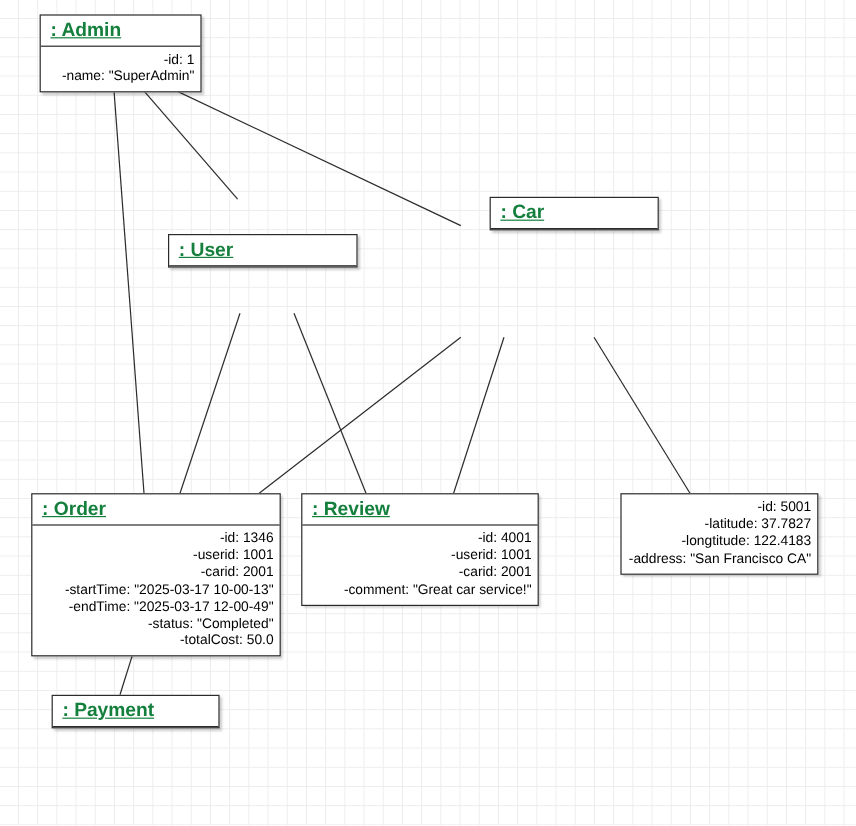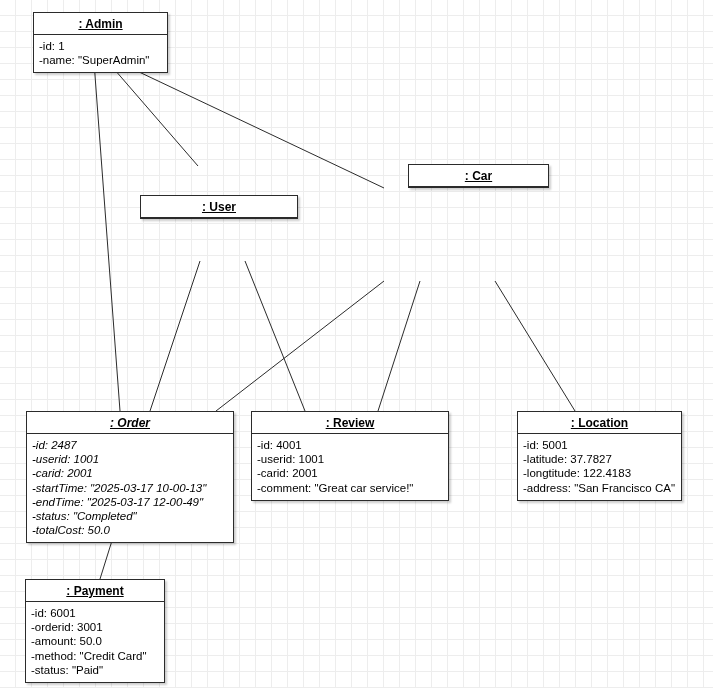--- a/index.html
+++ b/index.html
@@ -34,39 +34,39 @@
   }
   .obj-box {
     position: absolute;
     box-sizing: border-box;
     background: #ffffff;
     border: 1px solid #2b2b2b;
     box-shadow: 2px 2px 2px rgba(0, 0, 0, 0.20);
     z-index: 5;
   }
   .obj-title {
-    text-align: center;
-    font-size: 12px;
+    font-size: 16px;
     font-weight: bold;
-    color: #000000;
+    color: #15803d;
     padding: 4px 8px 3px 8px;
     border-bottom: 1px solid #2b2b2b;
     white-space: nowrap;
   }
   .obj-title span {
     text-decoration: underline;
   }
   .obj-attrs {
     padding: 4px 5px 5px 5px;
   }
   .attr-line {
     font-size: 11.5px;
     color: #000000;
     line-height: 14.2px;
     white-space: nowrap;
+    text-align: right;
   }
 </style>
 </head>
 <body>
 
 <div id="canvas">
   <svg id="edges" viewBox="0 0 713 688" width="713" height="688">
       <line x1="94" y1="62" x2="120" y2="411" stroke="#2b2b2b" stroke-width="1"></line>
       <line x1="108" y1="62" x2="198" y2="166" stroke="#2b2b2b" stroke-width="1"></line>
       <line x1="118" y1="62" x2="384" y2="188" stroke="#2b2b2b" stroke-width="1"></line>
@@ -84,54 +84,46 @@
           <div class="attr-line">-id: 1</div>
           <div class="attr-line">-name: "SuperAdmin"</div>
         </div>
       </div>
       <div class="obj-box" style="left: 140px; top: 166px; width: 158px; margin-top: 29px;">
         <div class="obj-title"><span>: User</span></div>
       </div>
       <div class="obj-box" style="left: 384px; top: 164px; width: 141px; margin-left: 24px;">
         <div class="obj-title"><span>: Car</span></div>
       </div>
-      <div class="obj-box" style="left: 26px; top: 411px; width: 208px; font-style: italic;">
+      <div class="obj-box" style="left: 26px; top: 411px; width: 208px;">
         <div class="obj-title"><span>: Order</span></div>
         <div class="obj-attrs">
-          <div class="attr-line">-id: 2487</div>
+          <div class="attr-line">-id: 1346</div>
           <div class="attr-line">-userid: 1001</div>
           <div class="attr-line">-carid: 2001</div>
           <div class="attr-line">-startTime: "2025-03-17 10-00-13"</div>
           <div class="attr-line">-endTime: "2025-03-17 12-00-49"</div>
           <div class="attr-line">-status: "Completed"</div>
           <div class="attr-line">-totalCost: 50.0</div>
         </div>
       </div>
       <div class="obj-box" style="left: 251px; top: 411px; width: 198px;">
         <div class="obj-title"><span>: Review</span></div>
         <div class="obj-attrs">
           <div class="attr-line">-id: 4001</div>
           <div class="attr-line">-userid: 1001</div>
           <div class="attr-line">-carid: 2001</div>
           <div class="attr-line">-comment: "Great car service!"</div>
         </div>
       </div>
       <div class="obj-box" style="left: 517px; top: 411px; width: 165px;">
-        <div class="obj-title"><span>: Location</span></div>
         <div class="obj-attrs">
           <div class="attr-line">-id: 5001</div>
           <div class="attr-line">-latitude: 37.7827</div>
           <div class="attr-line">-longtitude: 122.4183</div>
           <div class="attr-line">-address: "San Francisco CA"</div>
         </div>
       </div>
-      <div class="obj-box" style="left: 25px; top: 579px; width: 140px;">
+      <div class="obj-box" style="left: 43px; top: 579px; width: 140px;">
         <div class="obj-title"><span>: Payment</span></div>
-        <div class="obj-attrs">
-          <div class="attr-line">-id: 6001</div>
-          <div class="attr-line">-orderid: 3001</div>
-          <div class="attr-line">-amount: 50.0</div>
-          <div class="attr-line">-method: "Credit Card"</div>
-          <div class="attr-line">-status: "Paid"</div>
-        </div>
       </div>
     </div>
 </div>
 
 </body></html>

